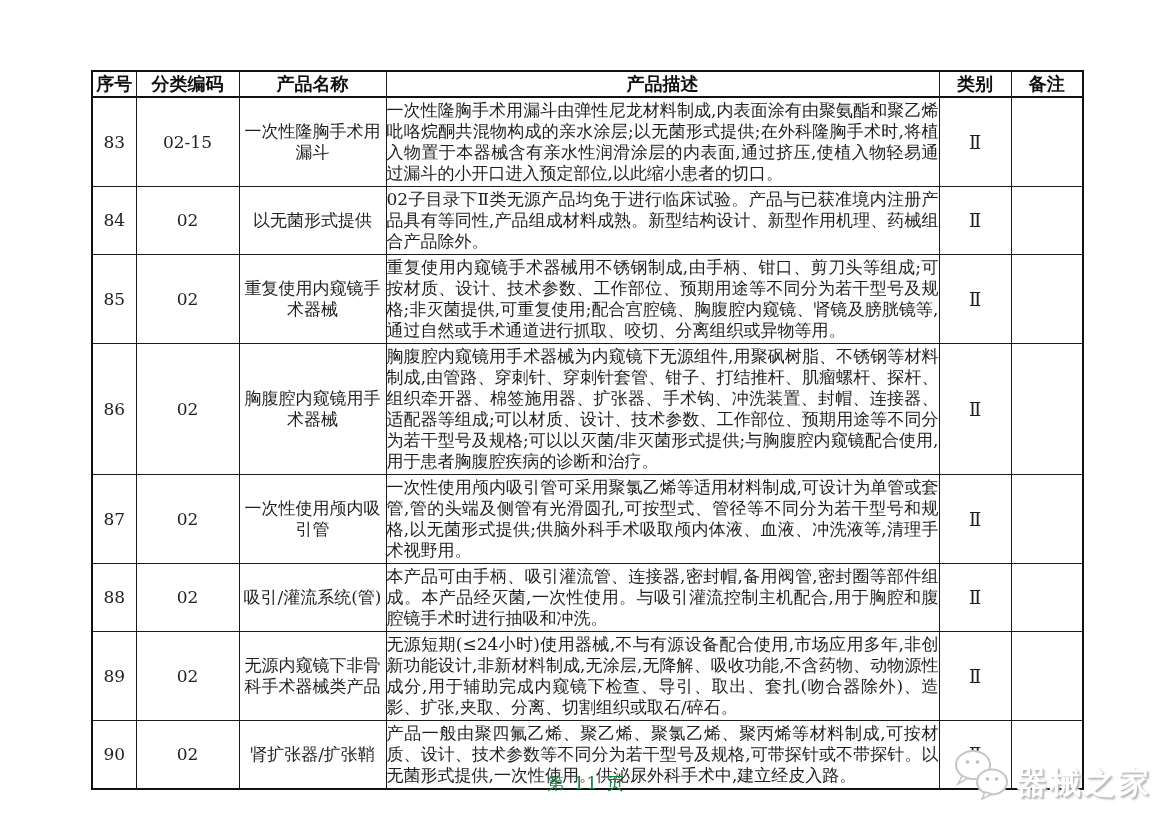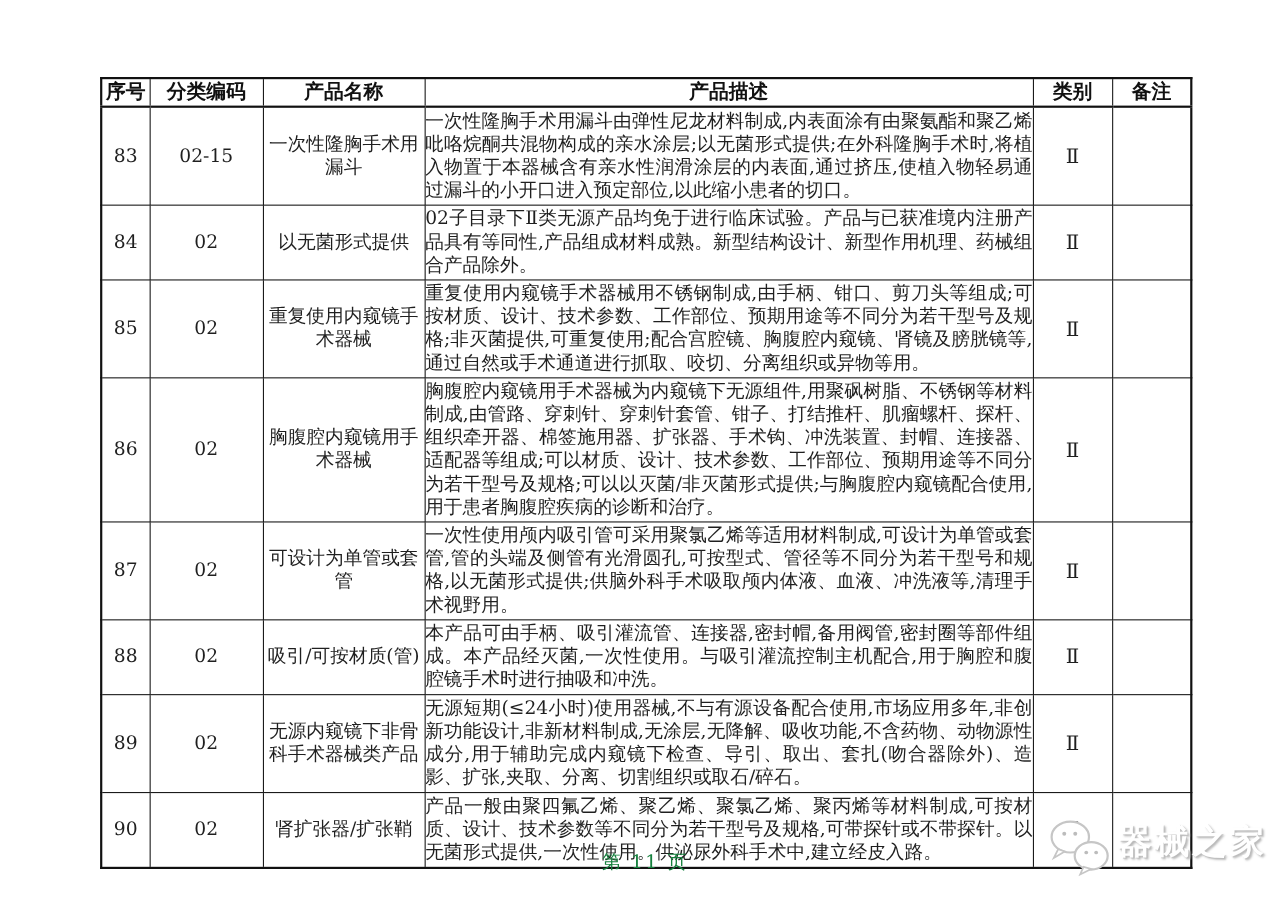--- a/index.html
+++ b/index.html
@@ -36,21 +36,21 @@
   }
   .c-cat { font-size:18px; }
 
   .footer {
     position:absolute; left:91px; top:772px; width:991px;
     text-align:center; font-size:17px; color:#15803d; letter-spacing:2px;
   }
 
   .watermark {
     position:absolute; left:952px; top:744px; width:210px; height:60px;
-    display:flex; align-items:flex-start; white-space:nowrap;
+    display:flex; align-items:flex-end; white-space:nowrap;
   }
   .wm-icon { width:64px; height:56px; flex:0 0 auto; }
   .wm-text {
     font-size:31px; font-weight:bold; letter-spacing:3px;
     color:#ffffff;
     text-shadow:2px 2px 2px #b9b9b9, 1px 1px 0 #d8d8d8;
   }
 </style>
 </head>
 <body>
@@ -105,29 +105,29 @@
         <td class="c-no">86</td>
         <td class="c-code">02</td>
         <td class="c-name">胸腹腔内窥镜用手术器械</td>
         <td class="c-desc">胸腹腔内窥镜用手术器械为内窥镜下无源组件,用聚砜树脂、不锈钢等材料制成,由管路、穿刺针、穿刺针套管、钳子、打结推杆、肌瘤螺杆、探杆、组织牵开器、棉签施用器、扩张器、手术钩、冲洗装置、封帽、连接器、适配器等组成;可以材质、设计、技术参数、工作部位、预期用途等不同分为若干型号及规格;可以以灭菌/非灭菌形式提供;与胸腹腔内窥镜配合使用,用于患者胸腹腔疾病的诊断和治疗。</td>
         <td class="c-cat">Ⅱ</td>
         <td class="c-remark"></td>
       </tr>
       <tr style="height:76px">
         <td class="c-no">87</td>
         <td class="c-code">02</td>
-        <td class="c-name">可设计为单管或套管</td>
+        <td class="c-name">一次性使用颅内吸引管</td>
         <td class="c-desc">一次性使用颅内吸引管可采用聚氯乙烯等适用材料制成,可设计为单管或套管,管的头端及侧管有光滑圆孔,可按型式、管径等不同分为若干型号和规格,以无菌形式提供;供脑外科手术吸取颅内体液、血液、冲洗液等,清理手术视野用。</td>
         <td class="c-cat">Ⅱ</td>
         <td class="c-remark"></td>
       </tr>
       <tr style="height:62px">
         <td class="c-no">88</td>
         <td class="c-code">02</td>
-        <td class="c-name">吸引/可按材质(管)</td>
+        <td class="c-name">吸引/灌流系统(管)</td>
         <td class="c-desc">本产品可由手柄、吸引灌流管、连接器,密封帽,备用阀管,密封圈等部件组成。本产品经灭菌,一次性使用。与吸引灌流控制主机配合,用于胸腔和腹腔镜手术时进行抽吸和冲洗。</td>
         <td class="c-cat">Ⅱ</td>
         <td class="c-remark"></td>
       </tr>
       <tr style="height:80px">
         <td class="c-no">89</td>
         <td class="c-code">02</td>
         <td class="c-name">无源内窥镜下非骨科手术器械类产品</td>
         <td class="c-desc">无源短期(≤24小时)使用器械,不与有源设备配合使用,市场应用多年,非创新功能设计,非新材料制成,无涂层,无降解、吸收功能,不含药物、动物源性成分,用于辅助完成内窥镜下检查、导引、取出、套扎(吻合器除外)、造影、扩张,夹取、分离、切割组织或取石/碎石。</td>
         <td class="c-cat">Ⅱ</td>

